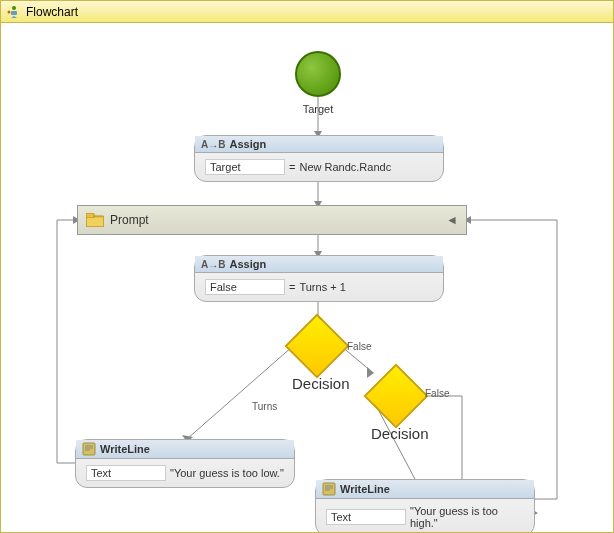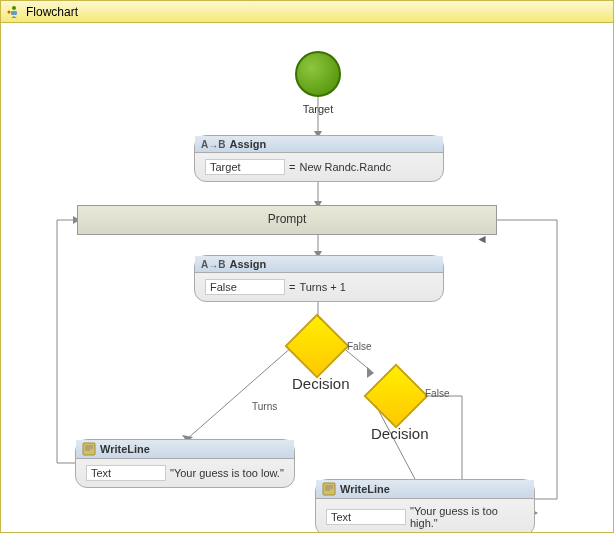--- a/index.html
+++ b/index.html
@@ -128,29 +128,28 @@
     }
 
     .assign-eq { font-size: 11px; color: #333; }
     .assign-val { font-size: 11px; color: #333; }
 
     
     .prompt-box {
       position: absolute;
       left: 60px;
       top: 182px;
-      width: 420px;
+      width: 390px;
       height: 30px;
       background: linear-gradient(to bottom, #e8e8d8, #d8d8c8);
       border: 1px solid #999;
       display: flex;
       align-items: center;
       gap: 6px;
       padding: 0 8px;
-      flex-direction: column;
     }
 
     .prompt-label {
       font-size: 12px;
       color: #333;
       font-weight: normal;
     }
 
     
     .assign2 {

